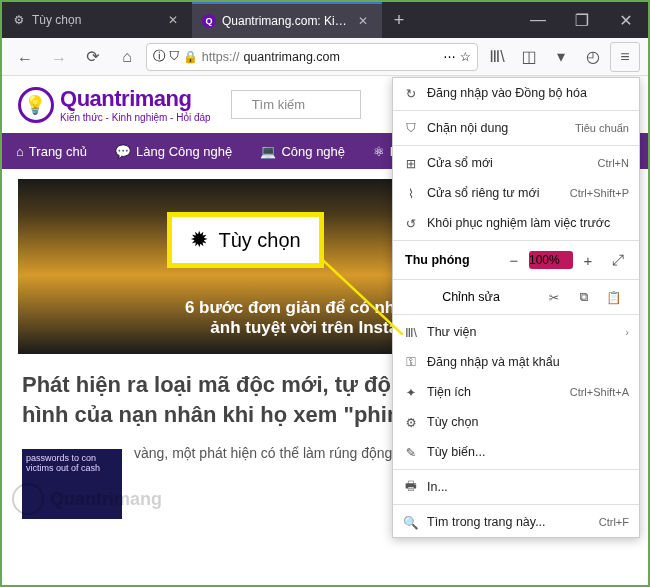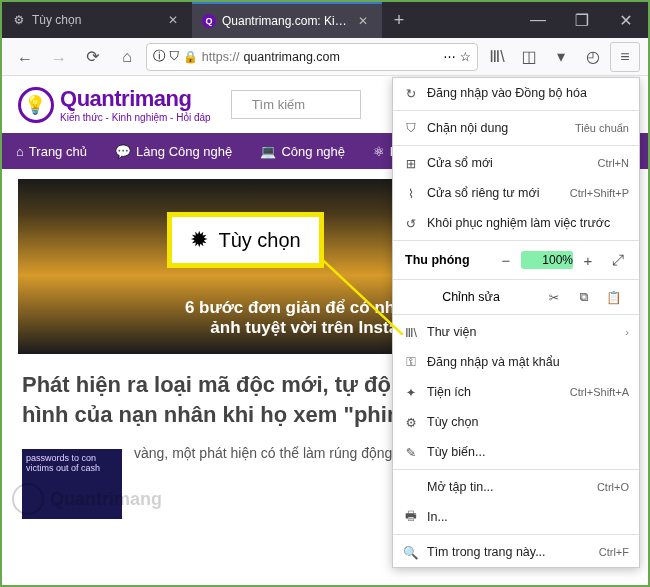--- a/index.html
+++ b/index.html
@@ -48,21 +48,21 @@
   .menu { position:absolute; top:1px; right:8px; width:248px; background:#fff; border:1px solid #ccc; box-shadow:0 2px 10px rgba(0,0,0,0.25); font-size:12.5px; z-index:20; }
   .menu .row { display:flex; align-items:center; height:30px; padding:0 10px; gap:8px; color:#222; }
   .menu .sep { height:1px; background:#e0e0e0; margin:2px 0; }
   .menu .ico { width:16px; text-align:center; color:#555; flex:none; }
   .menu .lbl { flex:1; white-space:nowrap; overflow:hidden; text-overflow:ellipsis;}
   .menu .hint { color:#666; font-size:11px;}
   .menu .chev { color:#888; font-size:11px;}
   .zoomrow { display:flex; align-items:center; height:34px; padding:0 6px; }
   .zoomrow .zlbl { flex:1; padding-left:6px;font-weight:bold;}
   .zoomrow .zbtn { width:30px; text-align:center; font-size:15px; color:#555;}
-  .zoomrow .zval { width:52px; text-align:right; background:#86efac; border-radius:3px; font-size:12px; padding:2px 0;}
+  .zoomrow .zval { width:44px; text-align:left; background:#be185d; border-radius:3px; font-size:12px; padding:2px 0;}
   .editrow { display:flex; align-items:center; height:30px; padding:0 10px;}
   .editrow .elbl { flex:1;text-align:center;}
   .editrow .ebtn { width:30px; text-align:center; color:#555;}
 
   
   .callout { position:absolute; left:165px; top:210px; z-index:30; background:#fff; border:5px solid #f5e600; padding:10px 18px; display:flex; align-items:center; gap:10px; font-size:20px; }
   .callout .cico { font-size:22px; }
   .leader { position:absolute; z-index:25; left:296px; top:235px; width:105px; height:98px; pointer-events:none;}
   .leader svg line { stroke:#f5e600; stroke-width:2.5;}
 </style>
@@ -223,25 +223,20 @@
     <div class="row">
       <span class="ico">⚙</span>
       <span class="lbl">Tùy chọn</span>
     </div>
     <div class="row">
       <span class="ico">✎</span>
       <span class="lbl">Tùy biến...</span>
     </div>
     <div class="sep"></div>
     <div class="row">
-      <span class="ico"></span>
-      <span class="lbl">Mở tập tin...</span>
-      <span class="hint">Ctrl+O</span>
-    </div>
-    <div class="row">
       <span class="ico">🖶</span>
       <span class="lbl">In...</span>
     </div>
     <div class="sep"></div>
     <div class="row">
       <span class="ico">🔍</span>
       <span class="lbl">Tìm trong trang này...</span>
       <span class="hint">Ctrl+F</span>
     </div>
 

